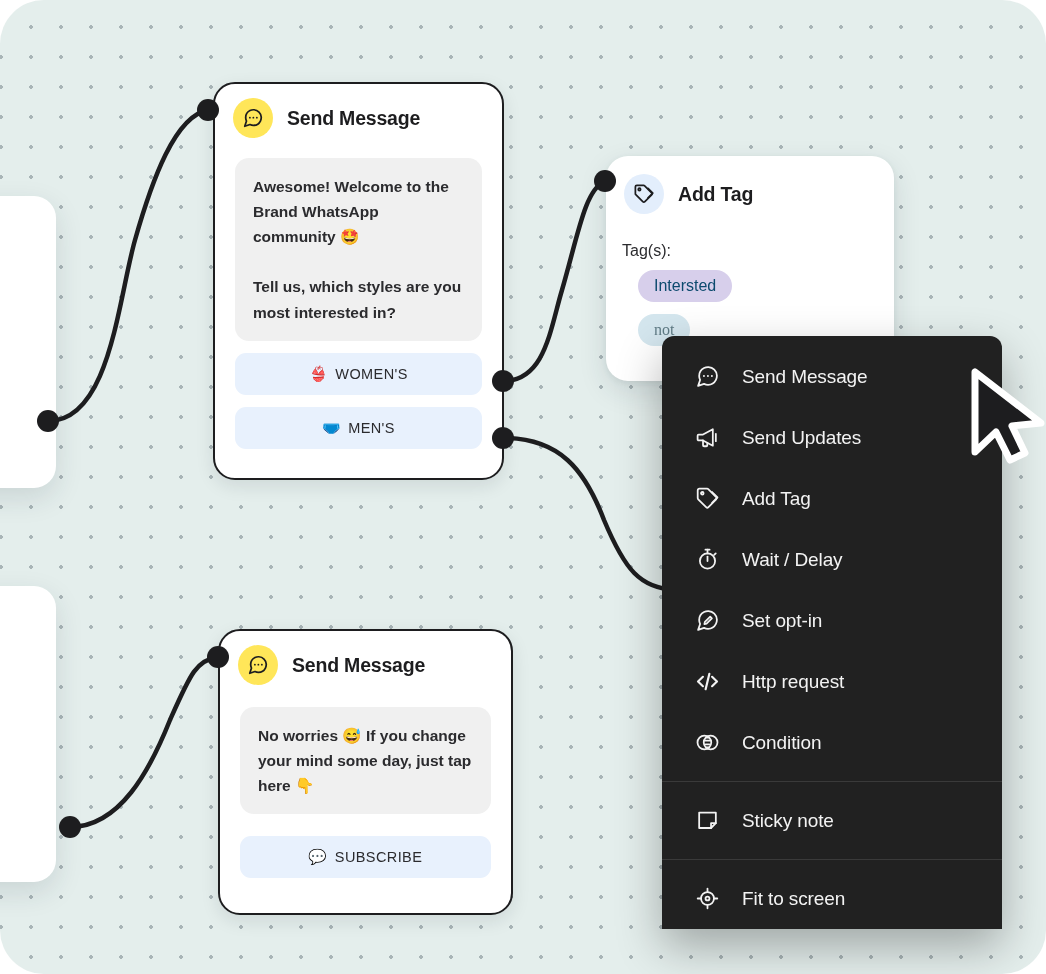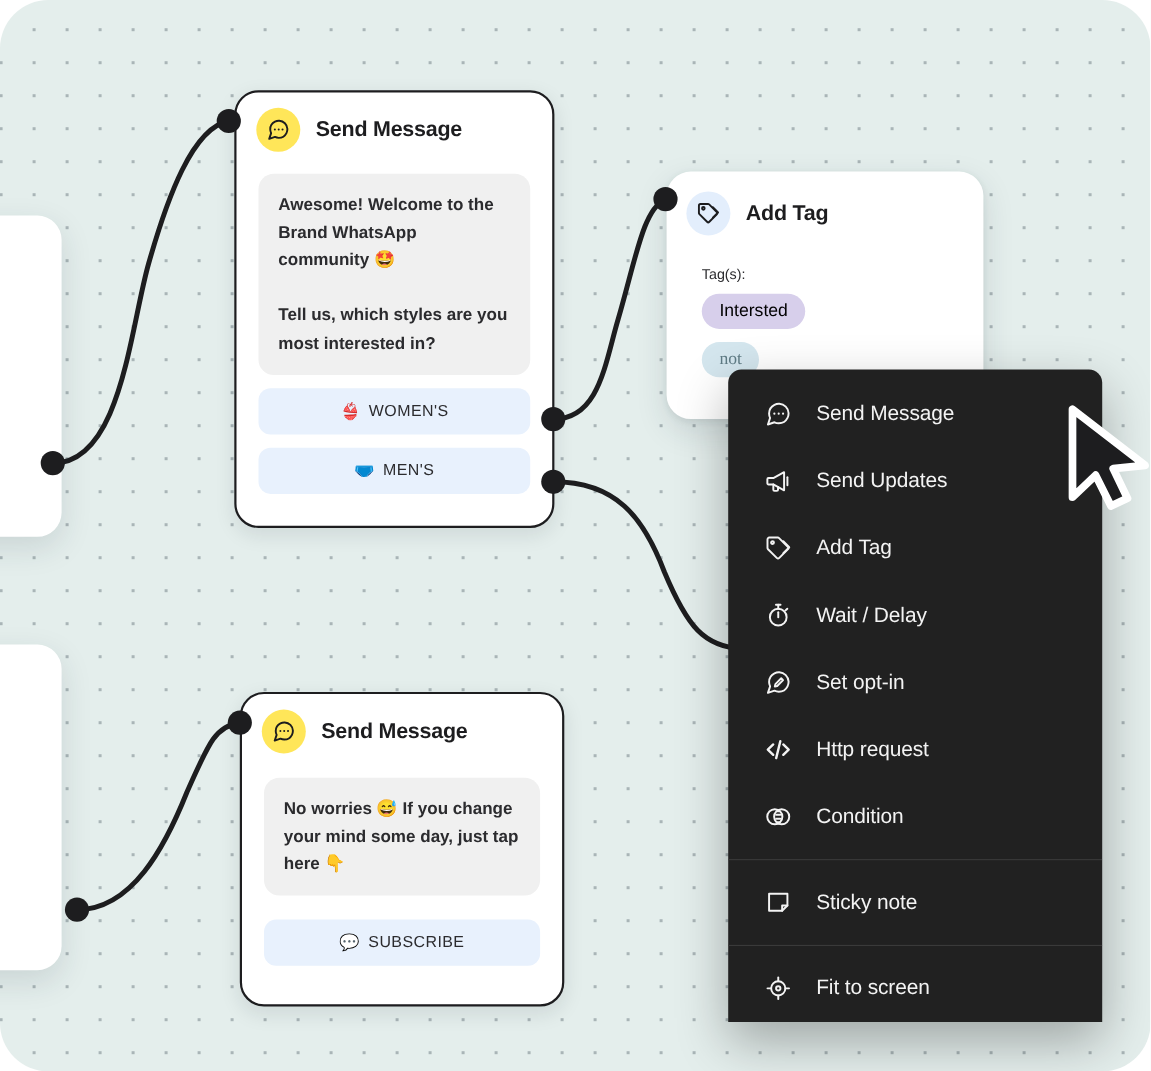--- a/index.html
+++ b/index.html
@@ -98,32 +98,32 @@
     align-items: center;
     justify-content: center;
     font-size: 14.5px;
     letter-spacing: .4px;
     color: #2b2b2e;
   }
   .choice .emo { margin-right: 7px; font-size: 15px; }
 
   
   .field-label {
-    margin: 22px 0 10px 32px;
-    font-size: 13px;
+    margin: 22px 0 10px 16px;
+    font-size: 16px;
     color: #2b2b2e;
   }
   .tag {
     display: inline-block;
     margin: 0 0 12px 32px;
     border-radius: 18px;
     padding: 7px 16px;
     font-size: 16px;
   }
-  .tag-purple { background: #d7cfeb; color: #000000; }
+  .tag-purple { background: #d7cfeb; color: #0c4a6e; }
   .tag-blue   { background: #d4e6ee; color: #5f7b85; font-family: Liberation Serif, serif; }
 
   
   .partial {
     position: absolute;
     background: #ffffff;
     border-radius: 22px;
     box-shadow: 0 10px 28px rgba(30,50,60,.13);
   }
 

